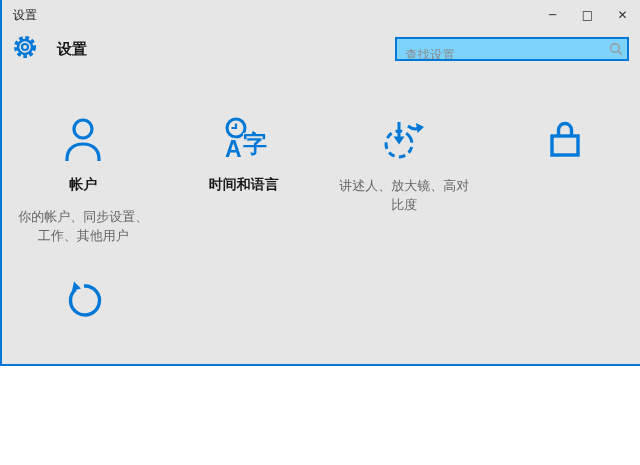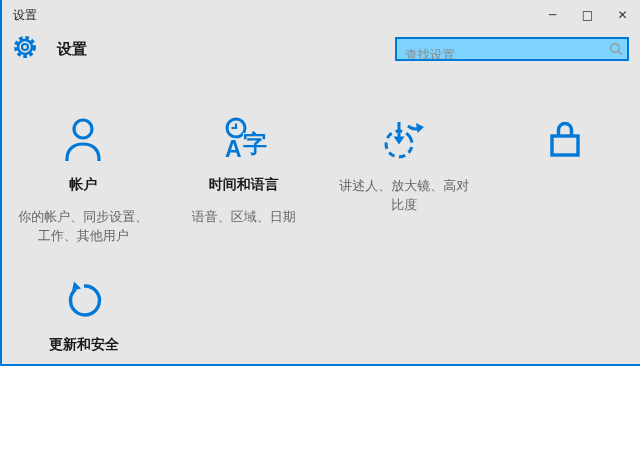--- a/index.html
+++ b/index.html
@@ -86,21 +86,20 @@
       <div class="tile">
         <div class="tile-icon">
           <svg width="48" height="46" viewBox="0 0 48 46">
             <circle cx="16" cy="12" r="9" fill="none" stroke="#0078d7" stroke-width="3"></circle>
             <path d="M16 7.5 V12 H11.5" fill="none" stroke="#0078d7" stroke-width="2.2"></path>
             <text x="5" y="41" font-size="23" font-weight="bold" fill="#0078d7" stroke="#e6e6e6" stroke-width="3" paint-order="stroke" font-family="Liberation Sans, DejaVu Sans, sans-serif">A</text>
             <text x="23" y="36" font-size="24" font-weight="bold" fill="#0078d7" stroke="#e6e6e6" stroke-width="2" paint-order="stroke" font-family="Liberation Sans, DejaVu Sans, sans-serif">字</text>
           </svg>
         </div>
         <div class="tile-title">时间和语言</div>
-        <div class="tile-desc">语音、区域、日期</div>
       </div>
 
       <div class="tile">
         <div class="tile-icon">
           <svg width="44" height="46" viewBox="0 0 44 46">
             <circle cx="17" cy="28" r="13" fill="none" stroke="#0078d7" stroke-width="3" stroke-dasharray="6.5 4.4" transform="rotate(-35 17 28)"></circle>
             <line x1="17" y1="6" x2="17" y2="22" stroke="#0078d7" stroke-width="3"></line>
             <polygon points="11.5,20.5 22.5,20.5 17,28.5" fill="#0078d7"></polygon>
             <path d="M26 10 q5 4 10 2.5" fill="none" stroke="#0078d7" stroke-width="3"></path>
             <polygon points="34,7 35.5,17 42,11" fill="#0078d7"></polygon>
@@ -122,19 +121,18 @@
 
     <div class="tile-row">
 
       <div class="tile">
         <div class="tile-icon">
           <svg width="44" height="46" viewBox="0 0 44 46">
             <path d="M22 10 A14.5 14.5 0 1 1 13.5 13.5" fill="none" stroke="#0078d7" stroke-width="3.4"></path>
             <polygon points="10,15 19,12.5 12,5.5" fill="#0078d7"></polygon>
           </svg>
         </div>
-        <div class="tile-title">更新和安全</div>
       </div>
 
     </div>
 
   </div>
 </div>
 
 </body></html>

